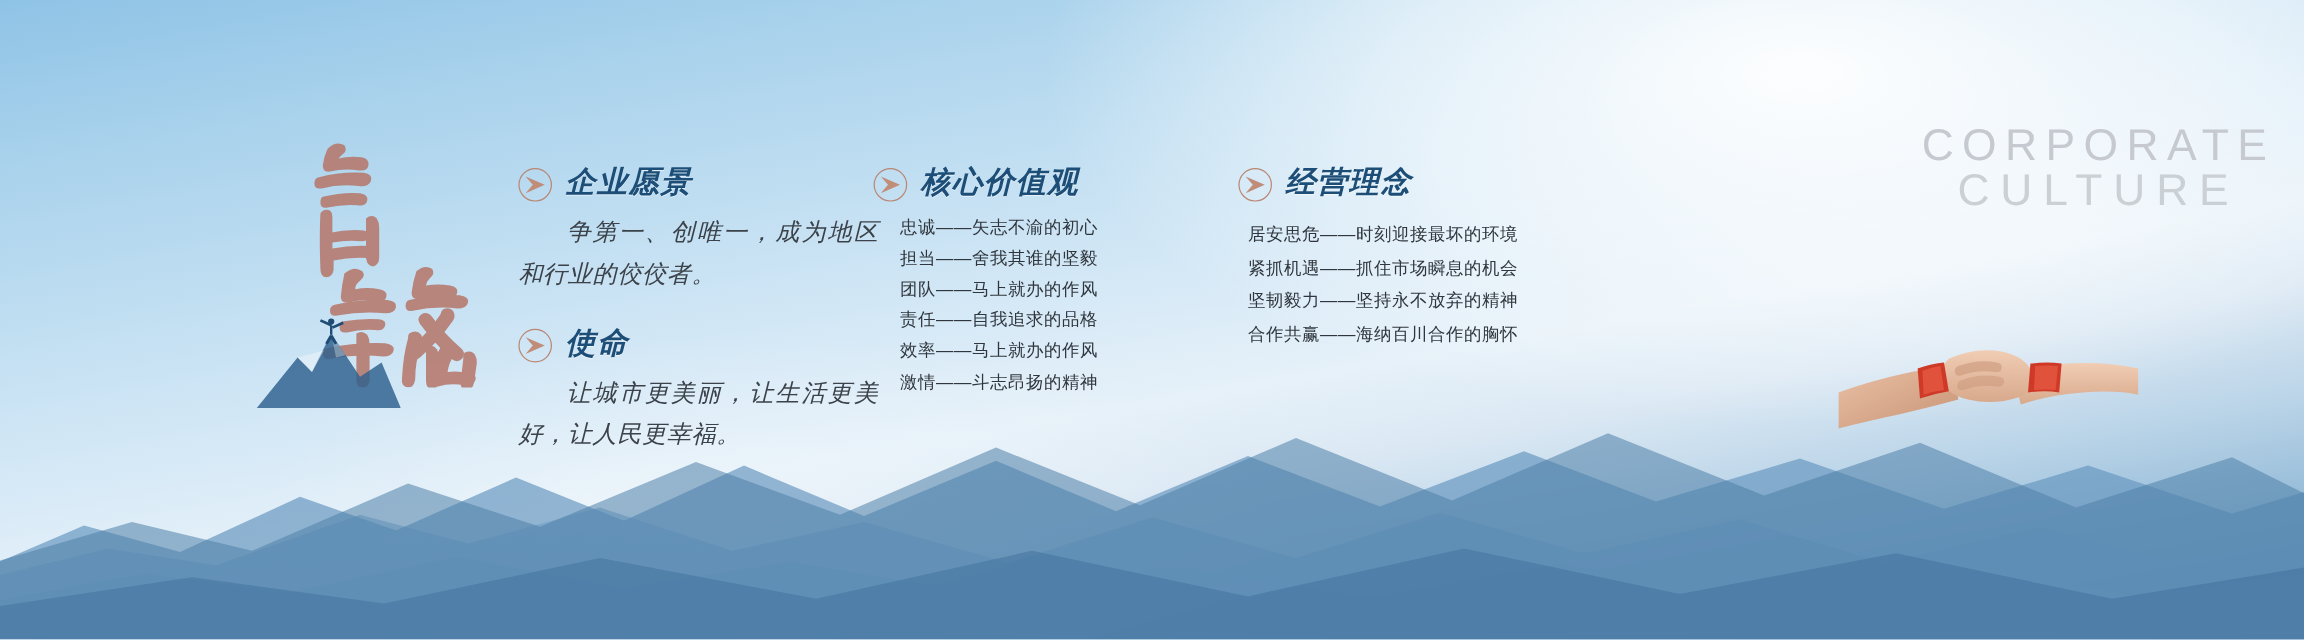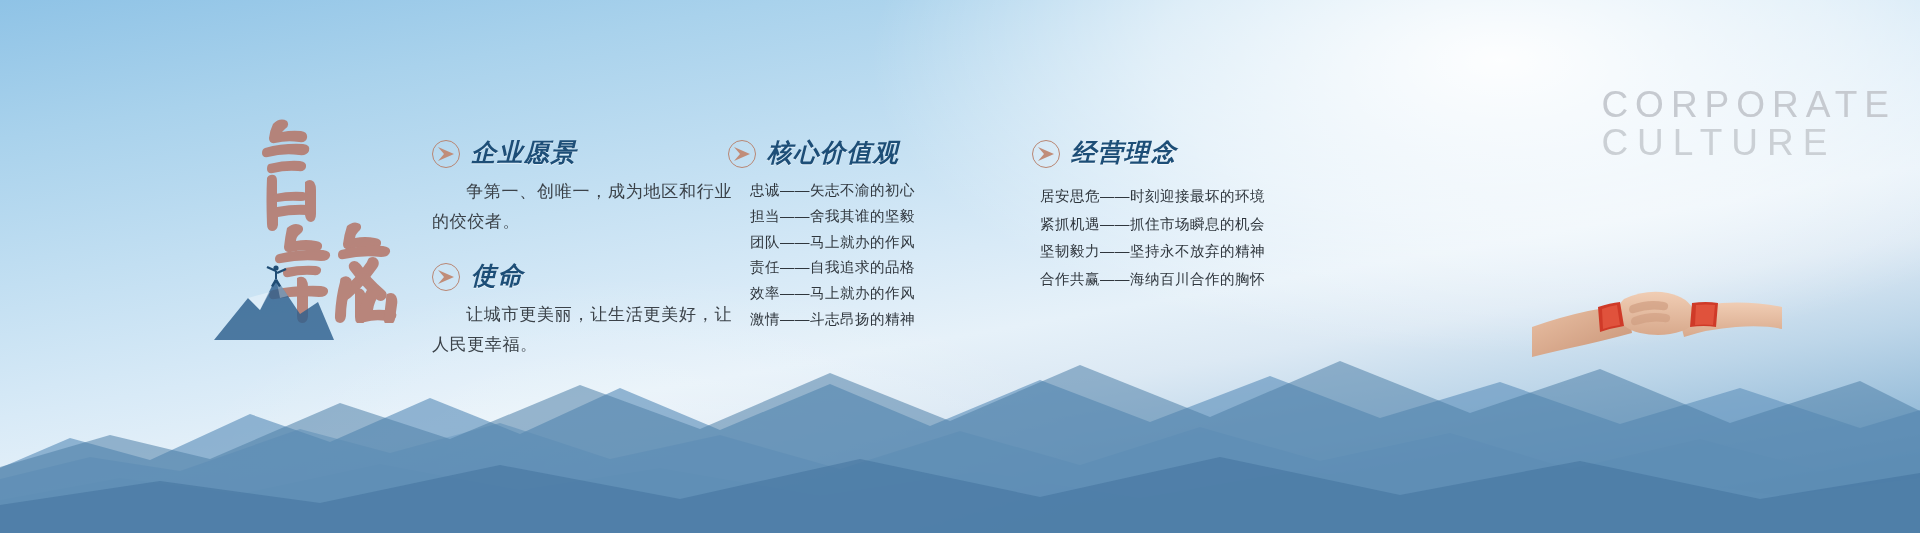--- a/index.html
+++ b/index.html
@@ -29,21 +29,21 @@
     position:absolute;left:243px;top:108px;width:175px;height:215px;
     pointer-events:none;
   }
   #calligraphy svg{display:block;width:100%;height:100%;}
 
   
   #peak{position:absolute;left:214px;top:258px;width:120px;height:82px;}
 
   
   #watermark{
-    position:absolute;right:24px;top:86px;text-align:left;
+    position:absolute;right:24px;top:102px;text-align:center;
     color:#c9cdd2;letter-spacing:7px;line-height:1.04;
     font-weight:400;user-select:none;
   }
   #watermark .wm1{font-size:37px;display:block;color:#c6cad0;}
   #watermark .wm2{font-size:37px;display:block;color:#cbd0d5;letter-spacing:9px;}
 
   
   .col{position:absolute;}
   #col-vision{left:432px;top:140px;width:300px;}
   #col-values{left:728px;top:140px;width:260px;}
@@ -54,22 +54,22 @@
     flex:0 0 auto;width:26px;height:26px;border-radius:50%;
     border:1.5px solid #b98673;display:block;position:relative;
   }
   .arrow-ico svg{position:absolute;left:4px;top:5px;}
   .blockhead .htxt{
     font-size:25px;font-weight:bold;color:#1d4e77;letter-spacing:1.5px;
     white-space:nowrap;line-height:1;
     text-shadow:0 1px 0 rgba(255,255,255,.55);
   }
   .para{
-    margin-top:9px;font-size:17px;color:#3b4249;line-height:1.74;
-    letter-spacing:.6px;text-indent:2em;text-align:justify;
+    margin-top:9px;font-size:20px;color:#3b4249;line-height:1.74;
+    letter-spacing:.6px;text-indent:2em;text-align:justify;font-style:italic;
   }
   .blockhead.second{margin-top:27px;}
 
   .vlist{margin-top:10px;}
   .vlist .vrow{
     font-size:14.5px;color:#2f363d;line-height:1.78;letter-spacing:.5px;
     white-space:nowrap;padding-left:14px;
   }
   #col-values .vrow{padding-left:22px;}
   #col-biz .vlist{margin-top:15px;}

